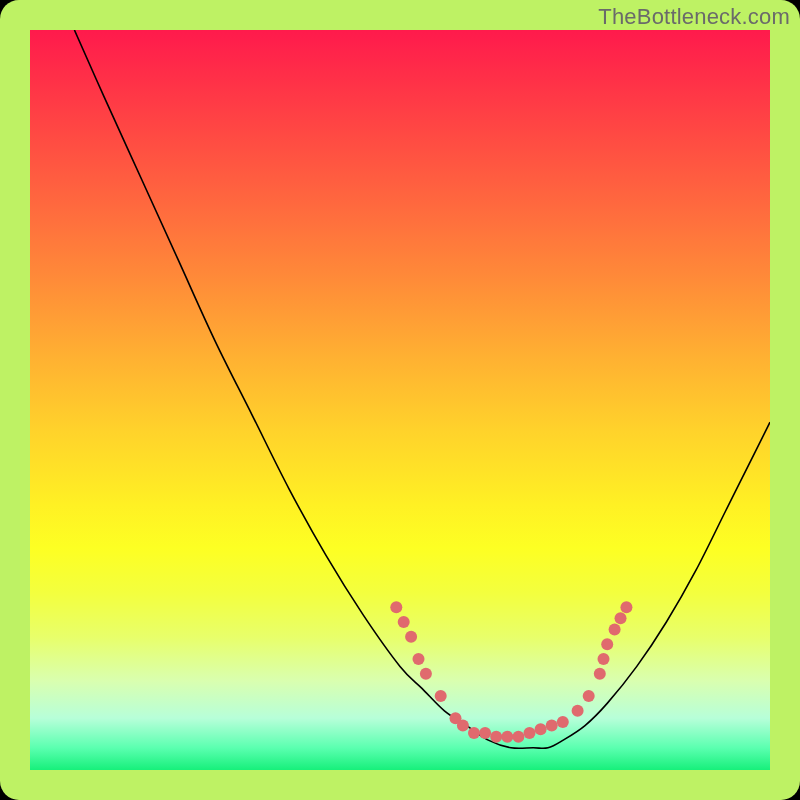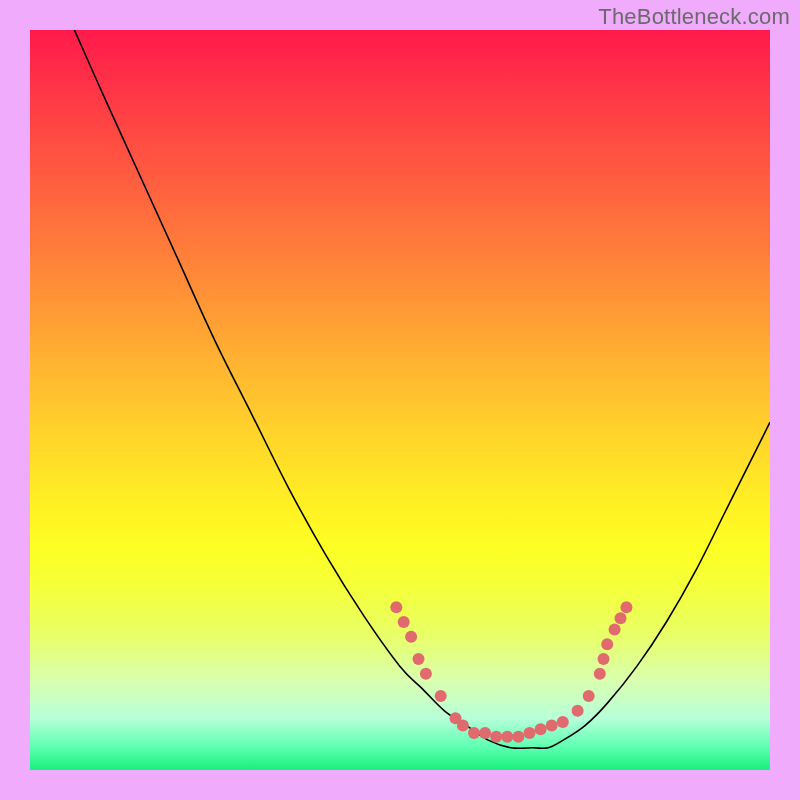--- a/index.html
+++ b/index.html
@@ -8,21 +8,22 @@
     width: 800px;
     height: 800px;
     background: #000;
     overflow: hidden;
     font-family: Arial, Helvetica, sans-serif;
   }
   .frame {
     position: relative;
     width: 800px;
     height: 800px;
-    background: #f0abfc;
+    background: #bef264;
+    border-radius: 19px;
   }
   .watermark {
     position: absolute;
     top: 4px;
     right: 10px;
     color: #6a6a6a;
     font-size: 22px;
     font-weight: 500;
     letter-spacing: 0.2px;
     z-index: 3;

